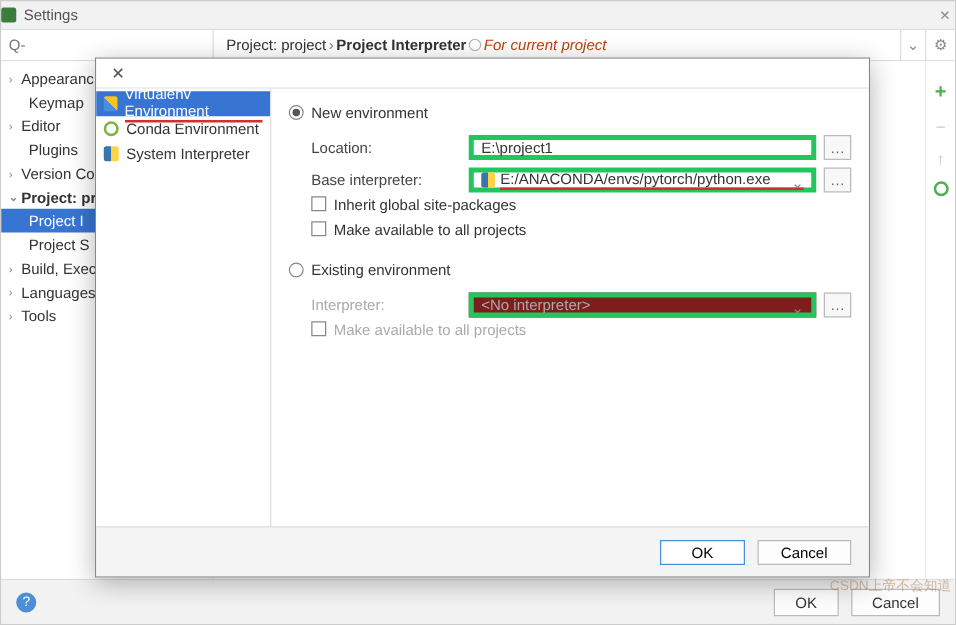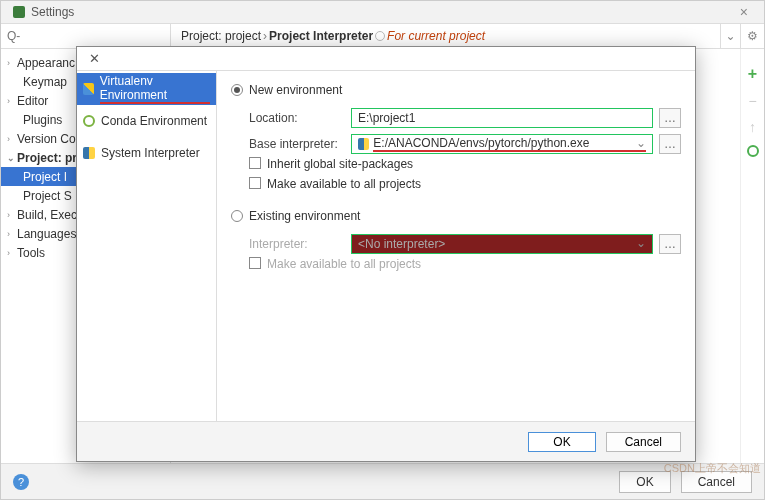--- a/index.html
+++ b/index.html
@@ -1,20 +1,20 @@
 <!DOCTYPE html>
 <html><head>
 <meta charset="utf-8">
 <style>
 * { box-sizing: border-box; margin: 0; padding: 0; font-family: "Segoe UI", Arial, sans-serif; font-size: 12px; }
 body { background: #fff; width: 765px; height: 500px; overflow: hidden; position: relative; color: #333; }
 
 
 .settings-window { width: 765px; height: 500px; border: 1px solid #ccc; background: #f2f2f2; }
-.titlebar { height: 22px; display: flex; align-items: center; padding: 0 12px; justify-content: space-between; gap: 36px; }
+.titlebar { height: 22px; display: flex; align-items: center; padding: 0 0; justify-content: space-between; gap: 36px; }
 .titlebar-left { display: flex; align-items: center; gap: 6px; }
 .title-icon { width: 12px; height: 12px; background: #3c7d3c; border-radius: 2px; }
 .title-text { color: #555; }
 .close-x { color: #888; font-size: 14px; padding: 0 4px; }
 
 .search-row { height: 26px; border-top: 1px solid #ddd; border-bottom: 1px solid #ddd; background: #fff; display: flex; }
 .search-input { width: 170px; border: none; padding: 0 6px; outline: none; border-right: 1px solid #ddd; }
 .breadcrumb { display: flex; align-items: center; gap: 2px; padding: 0 10px; }
 .breadcrumb .sep { color: #888; }
 .breadcrumb .current { font-weight: bold; }
@@ -44,36 +44,36 @@
 
 
 .modal { position: absolute; left: 76px; top: 46px; width: 620px; height: 416px; background: #f4f4f4; border: 1px solid #888; box-shadow: 0 4px 20px rgba(0,0,0,0.3); display: flex; flex-direction: column; }
 .modal-title { height: 24px; display: flex; align-items: center; padding: 0 8px; justify-content: space-between; border-bottom: 1px solid #ddd; background: #fff; }
 .modal-title-left { display: flex; align-items: center; gap: 6px; }
 .modal-title-left .micon { width: 12px; height: 12px; background: #3c7d3c; }
 .modal-close { color: #555; font-size: 13px; padding: 0 4px; }
 
 .modal-body { flex: 1; display: flex; background: #fff; }
 .modal-side { width: 140px; background: #fff; border-right: 1px solid #ddd; padding-top: 2px; }
-.ms-item { height: 32px; display: flex; align-items: center; gap: 6px; padding: 0 6px; }
+.ms-item { height: 20px; display: flex; align-items: center; gap: 6px; padding: 0 6px; }
 .ms-item.selected { background: #3874d1; color: #fff; }
 .ms-item .mi-icon { width: 12px; height: 12px; display: inline-block; }
 .mi-venv { background: linear-gradient(45deg,#4a90d9 50%,#f5c518 50%); border-radius: 2px; }
 .mi-conda { width: 12px; height: 12px; border: 2px solid #7cb342; border-radius: 50%; }
 .mi-python { background: linear-gradient(to right,#3776ab 50%,#ffd343 50%); border-radius: 2px; }
 .underline-red { border-bottom: 2px solid #d32f2f; }
 
 .modal-form { flex: 1; padding: 8px 14px; }
 .radio-row { display: flex; align-items: center; gap: 6px; height: 22px; }
 .radio { width: 12px; height: 12px; border: 1px solid #888; border-radius: 50%; display: inline-flex; align-items: center; justify-content: center; }
 .radio.checked::after { content: ""; width: 6px; height: 6px; background: #555; border-radius: 50%; }
 .form-grid { margin-left: 18px; margin-top: 4px; }
 .form-row { display: flex; align-items: center; height: 26px; gap: 6px; }
 .form-label { width: 96px; color: #444; }
-.form-input { flex: 1; height: 20px; border: 1px solid #22c55e; padding: 0 6px; background: #fff; display: flex; align-items: center; }
+.form-input { flex: 1; height: 20px; border: 4px solid #22c55e; padding: 0 6px; background: #fff; display: flex; align-items: center; margin-left: 24px; }
 .combo { position: relative; }
 .combo::after { content: "⌄"; position: absolute; right: 6px; top: 1px; color: #888; }
 .browse-btn { width: 22px; height: 20px; border: 1px solid #bbb; background: #f8f8f8; display: flex; align-items: center; justify-content: center; color: #666; }
 .check-row { display: flex; align-items: flex-start; gap: 6px; height: 20px; margin-left: 0; }
 .checkbox { width: 12px; height: 12px; border: 1px solid #888; background: #fff; }
 .py-icon { width: 12px; height: 12px; background: linear-gradient(to right,#3776ab 50%,#ffd343 50%); border-radius: 2px; display: inline-block; margin-right: 4px; }
 .disabled-row .form-label, .disabled-row span, .disabled-row .form-input { color: #aaa; }
 .disabled-row .form-input { background: #7f1d1d; }
 .red-under { border-bottom: 2px solid #d32f2f; display: inline-block; width: 100%; }
 

